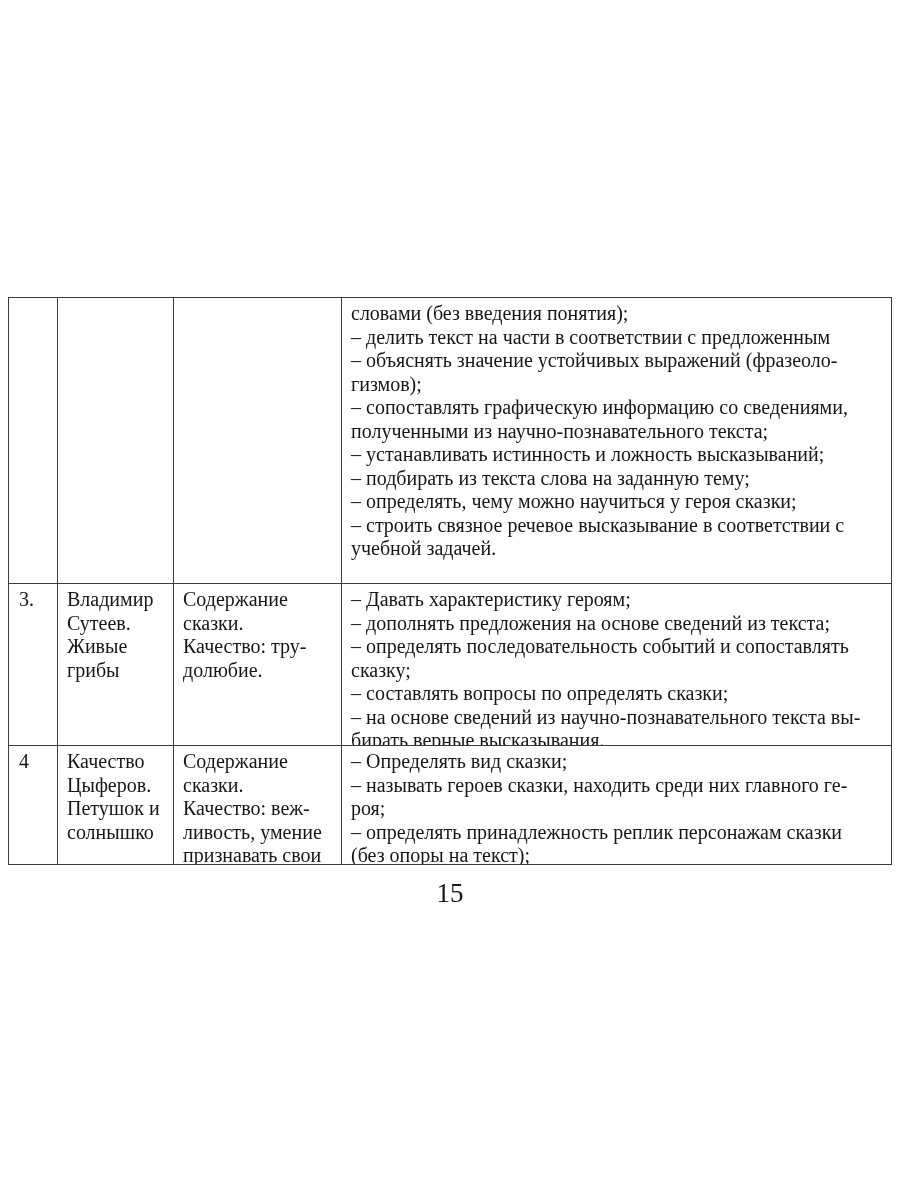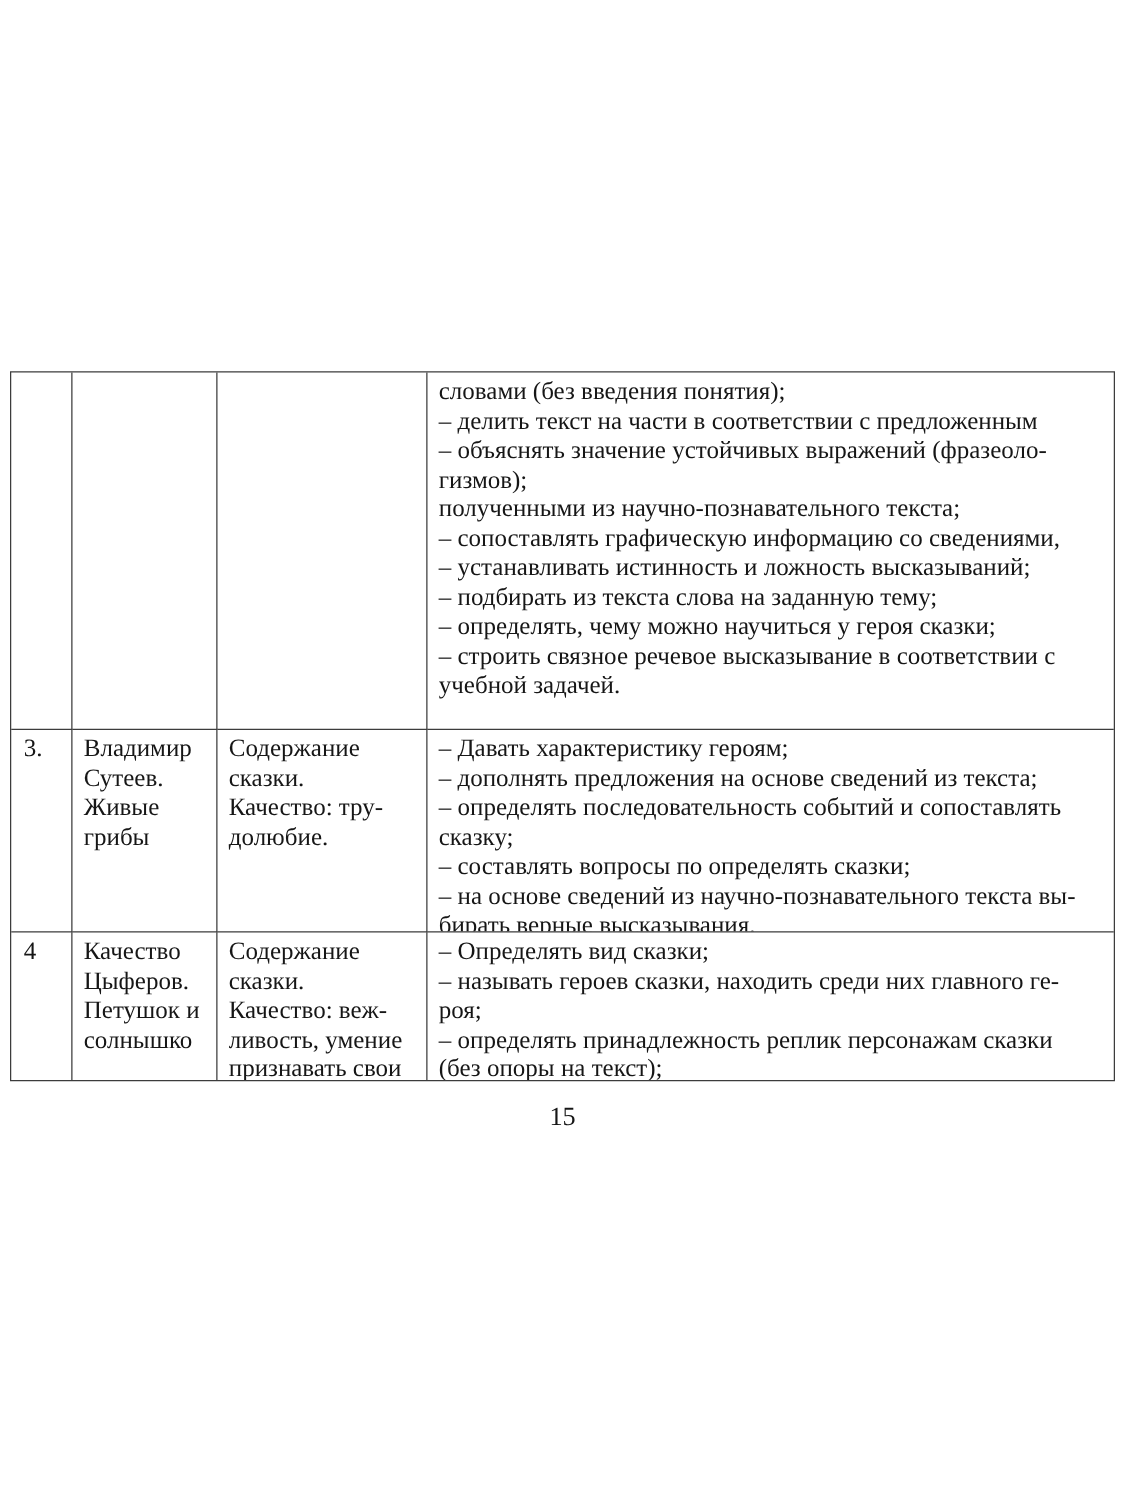--- a/index.html
+++ b/index.html
@@ -41,41 +41,41 @@
   .cell:nth-child(4n) { border-right: none; }
   .cell:nth-child(n+9) { border-bottom: none; }
   .col-num { padding-left: 10px; }
   .line { white-space: nowrap; }
   .page-number {
     position: absolute;
     left: 0;
     top: 881px;
     width: 100%;
     text-align: center;
-    font-size: 21px;
+    font-size: 27px;
     line-height: 24px;
   }
 </style>
 </head>
 <body>
 
 <div class="sheet">
 
   <div class="doc-table">
 
     <div class="cell col-num"></div>
     <div class="cell col-title"></div>
     <div class="cell col-content"></div>
     <div class="cell col-skills">
         <div class="line">словами (без введения понятия);</div>
         <div class="line">– делить текст на части в соответствии с предложенным</div>
         <div class="line">– объяснять значение устойчивых выражений (фразеоло-</div>
         <div class="line">гизмов);</div>
+        <div class="line">– сопоставлять графическую информацию со сведениями,</div>
         <div class="line">полученными из научно-познавательного текста;</div>
-        <div class="line">– сопоставлять графическую информацию со сведениями,</div>
         <div class="line">– устанавливать истинность и ложность высказываний;</div>
         <div class="line">– подбирать из текста слова на заданную тему;</div>
         <div class="line">– определять, чему можно научиться у героя сказки;</div>
         <div class="line">– строить связное речевое высказывание в соответствии с</div>
         <div class="line">учебной задачей.</div>
       </div>
 
     <div class="cell col-num">3.</div>
     <div class="cell col-title">
         <div class="line">Владимир</div>

